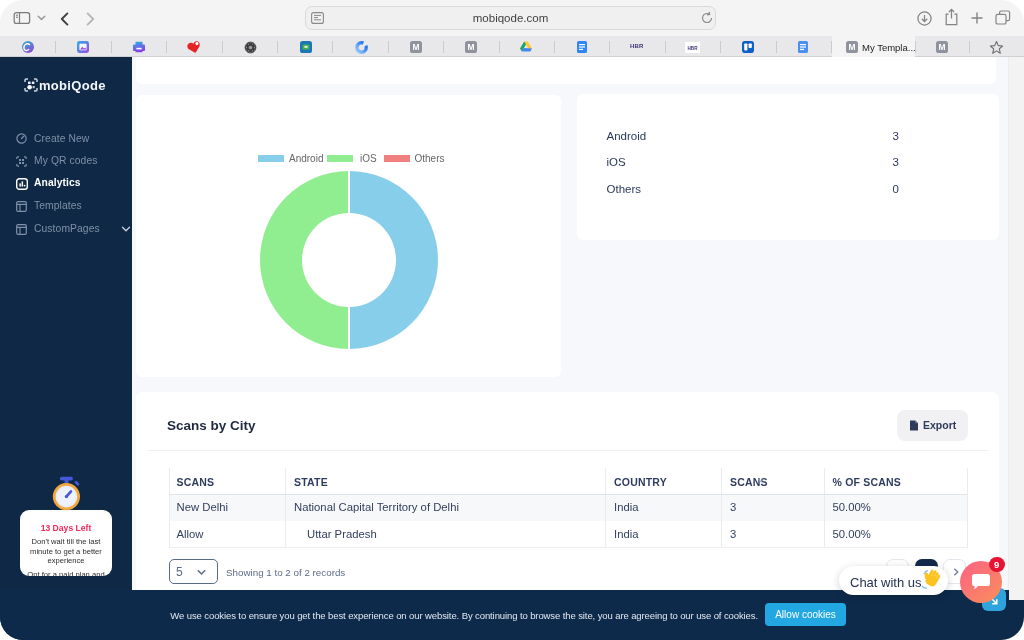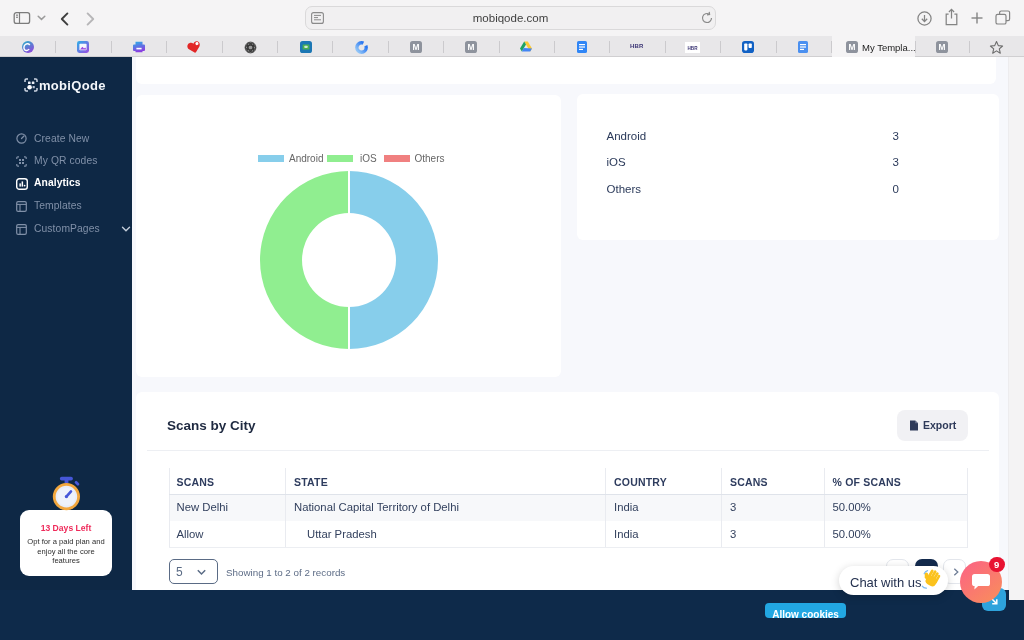--- a/index.html
+++ b/index.html
@@ -1,18 +1,18 @@
 <!DOCTYPE html>
 <html><head>
 <meta charset="utf-8">
 <style>
   * { margin:0; padding:0; box-sizing:border-box; }
   html,body { width:1024px; height:640px; overflow:hidden; font-family:"Liberation Sans", sans-serif; }
   .abs { position:absolute; }
-  #stage { position:relative; width:1024px; height:640px; background:#f7f8fc; overflow:hidden; }
+  #stage { position:relative; width:1024px; height:640px; background:#f7f8fc; overflow:hidden;border-radius:23px; }
   
   #toolbar { left:0; top:0; width:1024px; height:36px; background:#f5f4f5; }
   #tabbar { left:0; top:36px; width:1024px; height:21px; background:#e8e7e9; border-bottom:1px solid #d0cfd1; }
   .tabsep { position:absolute; top:41px; width:1px; height:12px; background:#cbcacd; }
   #activetab { position:absolute; left:832px; top:36px; width:82.5px; height:21px; background:#f5f4f5; font-size:11.5px; color:#1c1c1c; }
   #urlbar { left:305px; top:6px; width:411px; height:24px; background:#f1f0f1; border:1px solid #dad9da; border-radius:7px; }
   #urltext { left:305px; top:11.5px; width:411px; text-align:center; font-size:11.5px; color:#3f3f3f; }
   .favicon { position:absolute; top:41px; }
   
   #sidebar { left:0; top:57px; width:132px; height:583px; background:#0e2845; }
@@ -43,21 +43,21 @@
   #hdrline { left:168.5px; top:493.5px; width:798.5px; height:1px; background:#dfe3ea; }
   #row1 { left:168.5px; top:494.5px; width:798.5px; height:26.3px; background:#f7f8fa; }
   #rowline { left:168.5px; top:547.2px; width:798.5px; height:1px; background:#eceef2; }
   
   #pagesel { left:168.5px; top:558.5px; width:49px; height:25.5px; border:1.4px solid #5a6b85; border-radius:5px; background:#fff; }
   #showing { left:226px; top:567px; font-size:9.8px; color:#5d6c86; }
   .pagebtn { position:absolute; top:559px; width:23px; height:25px; border-radius:7px; }
   
   #bottombar { left:0; top:589.5px; width:1024px; height:50.5px; background:#0e2a4a; }
   #cookietxt { left:0px; top:610px; width:758px; text-align:right; font-size:9.5px; letter-spacing:-0.1px; color:#e2e9f1; }
-  #allowbtn { left:765px; top:603px; width:81px; height:15px; background:#22a7e2; border-radius:4px; text-align:center; font-size:10px; color:#fff; line-height:23px;font-weight:bold; }
+  #allowbtn { left:765px; top:603px; width:81px; height:23px; background:#22a7e2; border-radius:4px; text-align:center; font-size:10px; color:#fff; line-height:23px; }
   #gutter { left:1008px; top:57px; width:16px; height:543px; background:#f4f3f4; border-left:1px solid #edecee; }
   
   #chatpill { left:839px; top:566px; width:108.5px; height:29px; background:#fff; border-radius:14.5px; box-shadow:0 2px 8px rgba(0,0,0,.18); }
   #chattxt { left:850px; top:574.5px; font-size:13px; color:#24314f; }
   #bluebtn { left:981.5px; top:588px; width:24px; height:23px; background:#2ea3dc; border-radius:6px; }
   #chatcircle { left:959.5px; top:560.5px; width:42px; height:42px; border-radius:50%; background:linear-gradient(140deg,#fb687f 15%,#f98b5e 90%); }
   #badge { left:989px; top:556.5px; width:15.5px; height:15.5px; border-radius:50%; background:#e81332; text-align:center; font-size:9.5px; font-weight:bold; color:#fff; line-height:15.5px; }
 </style>
 </head>
 <body>
@@ -282,20 +282,21 @@
     <line x1="0.7" y1="3.4" x2="10.3" y2="3.4" stroke="#8090a8" stroke-width="1.1"></line>
     <line x1="4" y1="3.4" x2="4" y2="10.3" stroke="#8090a8" stroke-width="1.1"></line>
   </svg>
   <div class="menuitem" style="top:222.5px">CustomPages</div>
   <svg class="abs" style="left:121px;top:226px" width="10" height="7" viewBox="0 0 10 7">
       <path d="M1.5 1.3 L5 4.8 L8.5 1.3" fill="none" stroke="#c3cdda" stroke-width="1.4" stroke-linecap="round"></path>
     </svg>
 
   <div id="trialcard">
     <h4>13 Days Left</h4>
+    <p>Don't wait till the last<br>minute to get a better<br>experience</p>
     <p>Opt for a paid plan and<br>enjoy all the core<br>features</p>
   </div>
   <svg class="abs" style="left:51px;top:476px" width="31" height="36" viewBox="0 0 31 36">
     <rect x="8.9" y="0.8" width="13" height="3.8" rx="1.8" fill="#4657d9"></rect>
     <rect x="13.6" y="4" width="3.8" height="3.4" fill="#4657d9"></rect>
     <rect x="23.5" y="5.8" width="5.4" height="2.8" rx="1.3" fill="#4657d9" transform="rotate(45 26 7)"></rect>
     <circle cx="15.4" cy="20.6" r="12.2" fill="#e8edf8" stroke="#f2a73e" stroke-width="2.8"></circle>
     <circle cx="15.4" cy="20.6" r="9" fill="#eef2fb"></circle>
     <path d="M15.4 20.6 L20 15.4" stroke="#4657d9" stroke-width="2.6" stroke-linecap="round"></path>
     <circle cx="15.4" cy="20.6" r="1.6" fill="#4657d9"></circle>
@@ -372,20 +373,21 @@
   <div class="pagebtn" style="left:886px;background:#fff;border:1px solid #e3e6ec"></div>
   <div class="pagebtn" style="left:914.5px;background:#132a4d"></div>
   <div class="pagebtn" style="left:943px;background:#fff;border:1px solid #e3e6ec"></div>
   <svg class="abs" style="left:951.5px;top:567px" width="8" height="10" viewBox="0 0 8 10">
       <path d="M2.3 1.8 L5.8 5 L2.3 8.2" fill="none" stroke="#6e7d96" stroke-width="1.3"></path>
     </svg>
 
   <div class="abs" id="gutter"></div>
   <div class="abs" id="bottombar"></div>
   <div class="abs" style="left:1008.5px;top:589.5px;width:15.5px;height:10px;background:#f4f3f4"></div>
+  <div class="abs" id="cookietxt">We use cookies to ensure you get the best experience on our website. By continuing to browse the site, you are agreeing to our use of cookies.</div>
   <div class="abs" id="allowbtn">Allow cookies</div>
 
   <div class="abs" id="bluebtn"></div>
   <svg class="abs" style="left:986px;top:593px" width="15" height="15" viewBox="0 0 15 15">
     <line x1="3.5" y1="3.5" x2="10.5" y2="10.5" stroke="#fff" stroke-width="1.5"></line>
     <path d="M10.8 6.2 L10.8 10.8 L6.2 10.8" fill="none" stroke="#fff" stroke-width="1.5"></path>
   </svg>
   <div class="abs" id="chatpill"></div>
   <div class="abs" id="chattxt">Chat with us</div>
   <svg class="abs" style="left:920px;top:569px" width="21" height="21" viewBox="0 0 21 21">

